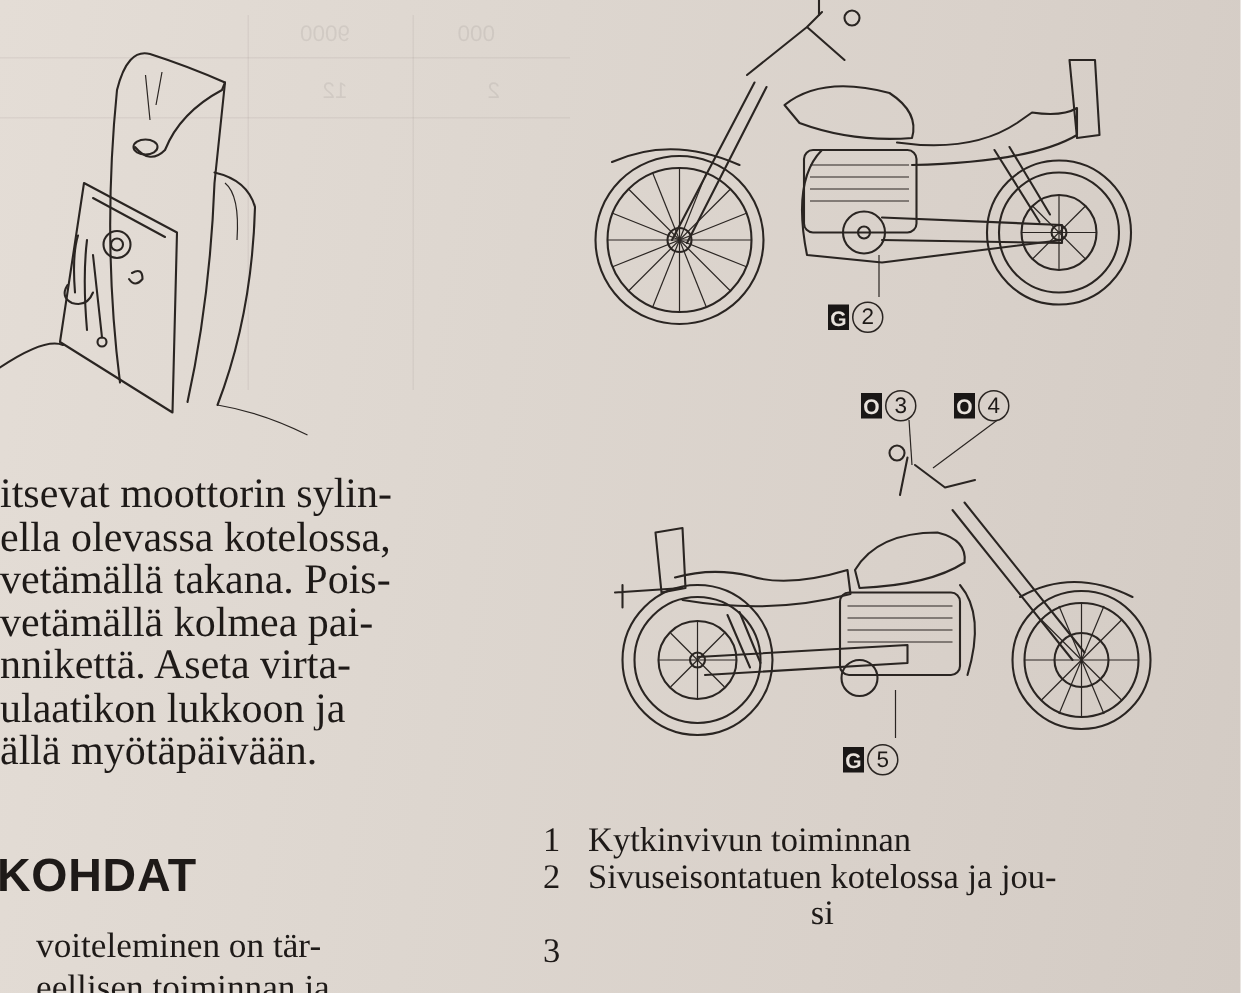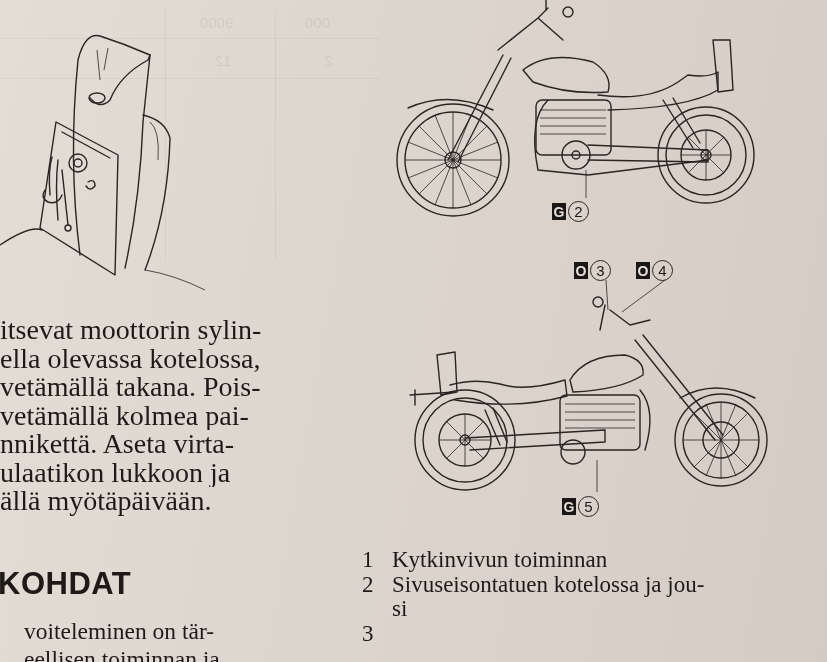--- a/index.html
+++ b/index.html
@@ -26,21 +26,21 @@
     font-family: "Liberation Sans", sans-serif; font-weight: bold;
     font-size: 31px; letter-spacing: 0.5px;
   }
   .body2 { position: absolute; left: 24px; top: 617px; font-size: 23.5px; line-height: 28px; }
   .body2 .line { display: block; white-space: nowrap; }
   .legend {
     position: absolute; left: 362px; top: 548px; font-size: 23px; line-height: 24.5px;
   }
   .legend-item { display: flex; }
   .legend-num { width: 30px; flex: none; }
-  .legend-cont { padding-left: 30px; }
+  .legend-cont { padding-left: 30px; text-align: center; }
   .callout {
     position: absolute; display: flex; align-items: center; gap: 2px;
     font-family: "Liberation Sans", sans-serif; font-size: 15px;
   }
   .code-box {
     background: #1a1716; color: #e8e2dc; width: 14px; height: 17px;
     display: flex; align-items: center; justify-content: center;
     font-weight: bold; font-size: 14px;
   }
   .circ {

